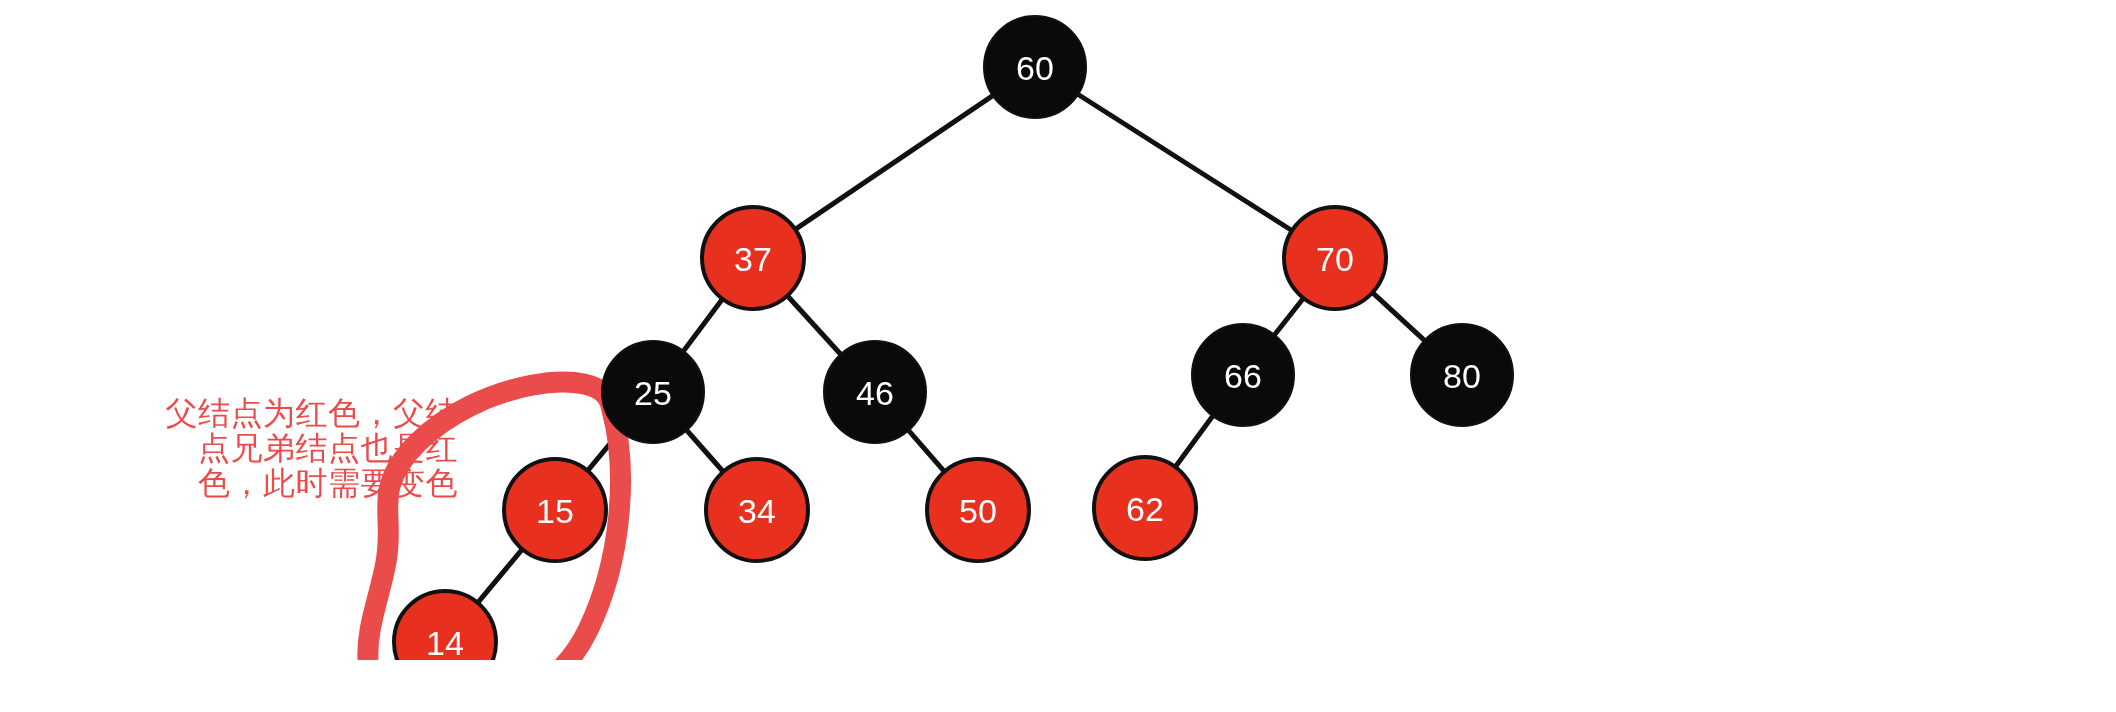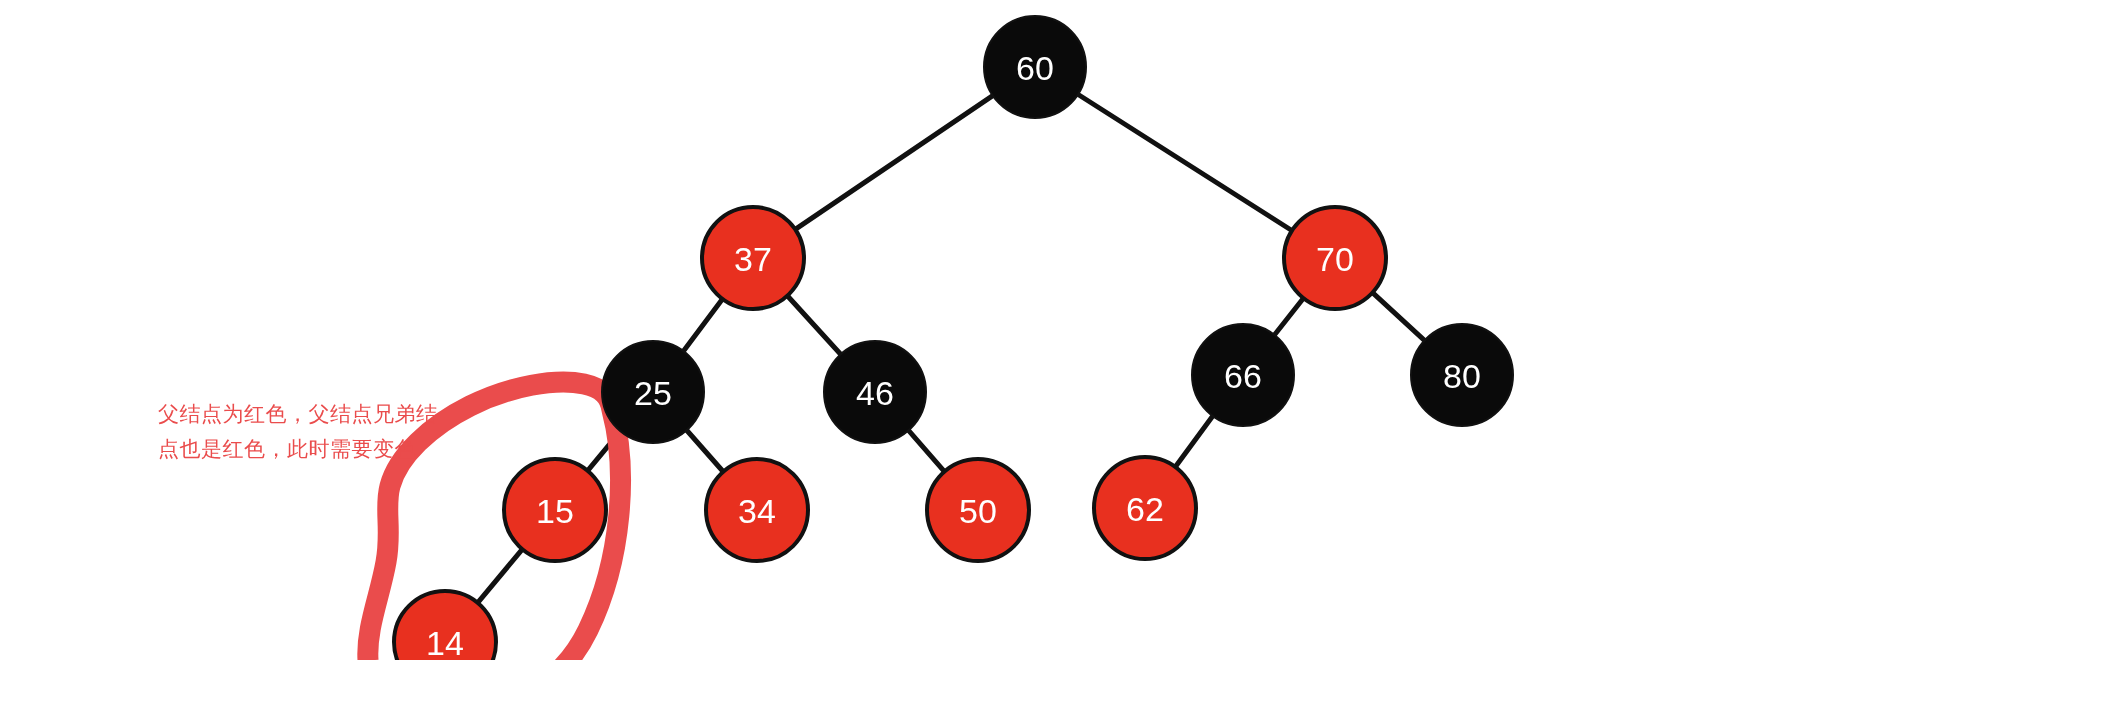--- a/index.html
+++ b/index.html
@@ -9,20 +9,21 @@
   }
   body {
     font-family: "Liberation Sans", sans-serif;
   }
   #canvas {
     position: relative;
     width: 2116px;
     height: 660px;
     background: #ffffff;
     overflow: hidden;
+    text-align: right;
   }
   #tree-svg {
     position: absolute;
     left: 0;
     top: 0;
     width: 2116px;
     height: 712px;
   }
   .node-label {
     fill: #ffffff;
@@ -31,21 +32,21 @@
     text-anchor: middle;
     dominant-baseline: central;
   }
   .annotation-text {
     position: absolute;
     left: 158px;
     top: 396px;
     width: 300px;
     color: #ea4c4c;
     font-family: "Liberation Sans", sans-serif;
-    font-size: 21px;
+    font-size: 32px;
     line-height: 35px;
     letter-spacing: 0.5px;
     white-space: pre-wrap;
   }
 </style>
 </head>
 <body>
 
 <div id="canvas">
 

